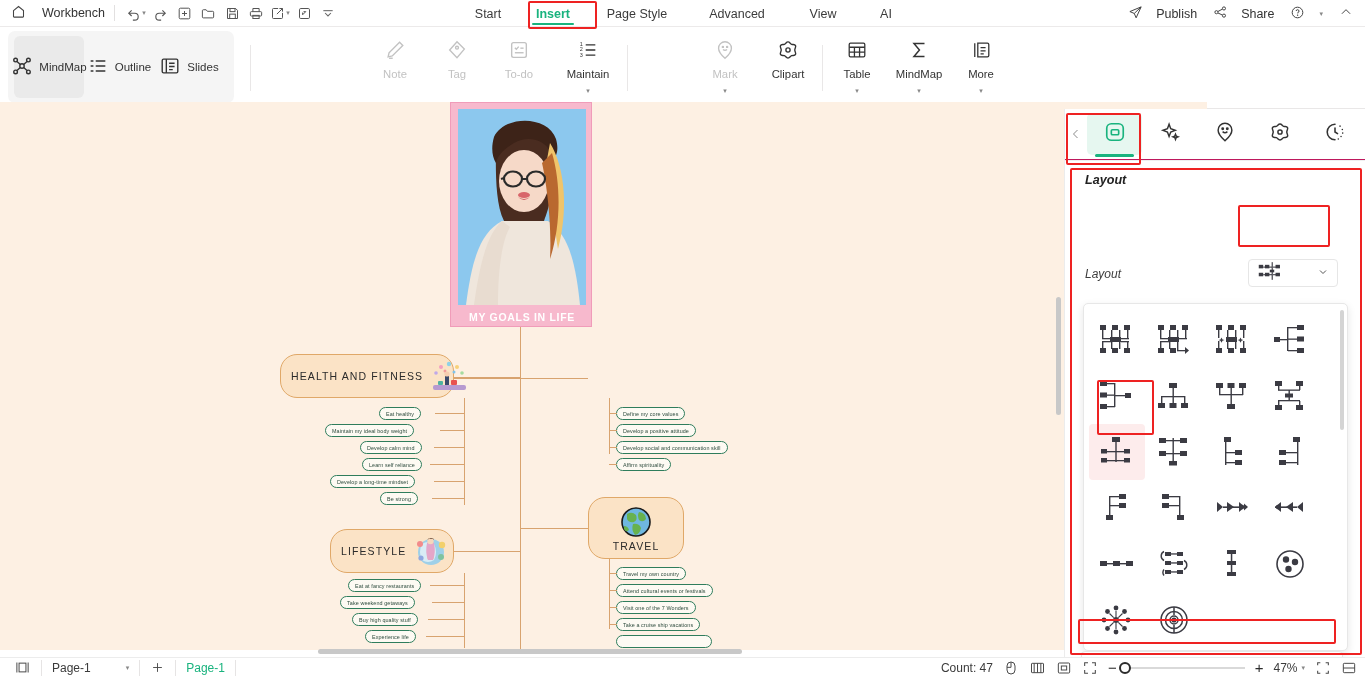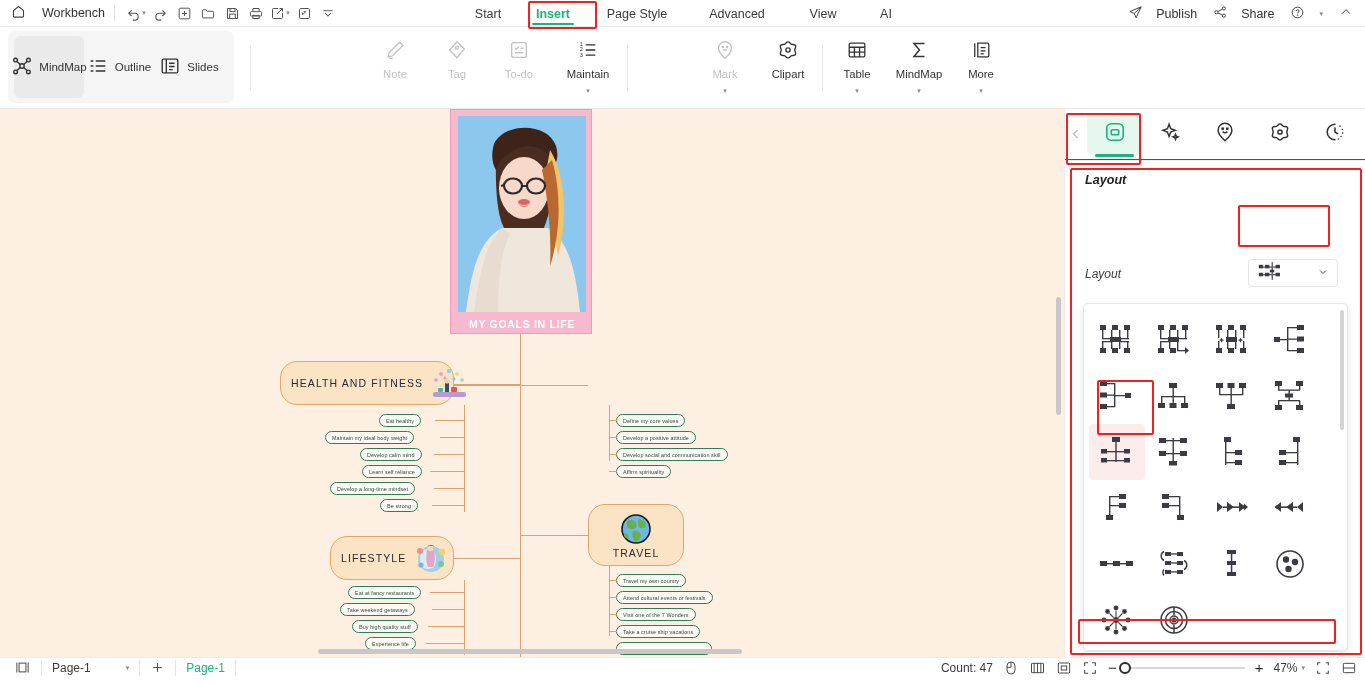--- a/index.html
+++ b/index.html
@@ -64,21 +64,21 @@
     display:flex; flex-direction:column; align-items:center; gap:7px;
     font-size:11.3px; color:#333;
   }
   .rb-item.dis{ color:#c2c2c2; }
   .rb-ico{ height:26px; display:flex; align-items:flex-end; }
   .rb-lab{ white-space:nowrap; }
   .rb-car{ font-size:7px; color:#888; margin-top:1px; line-height:6px; }
 
   
   .canvas{
-    position:absolute; left:0; top:109px; width:1207px; height:548px;
+    position:absolute; left:0; top:102px; width:1207px; height:548px;
     background:#fdf0e3; overflow:hidden;
   }
   .mmline{ position:absolute; background:#d8a36f; }
 
   .center-node{
     position:absolute; left:450px; top:0px; width:142px; height:225px;
     background:#f7b9cd; border:1px solid #f09cb9; padding:6px 6px 0 6px;
   }
   .portrait{ position:absolute; left:7px; top:6px; width:128px; height:196px;
     background:linear-gradient(175deg,#86c5ec 0%,#8fcaee 45%,#a5d3ef 100%); overflow:hidden; }

